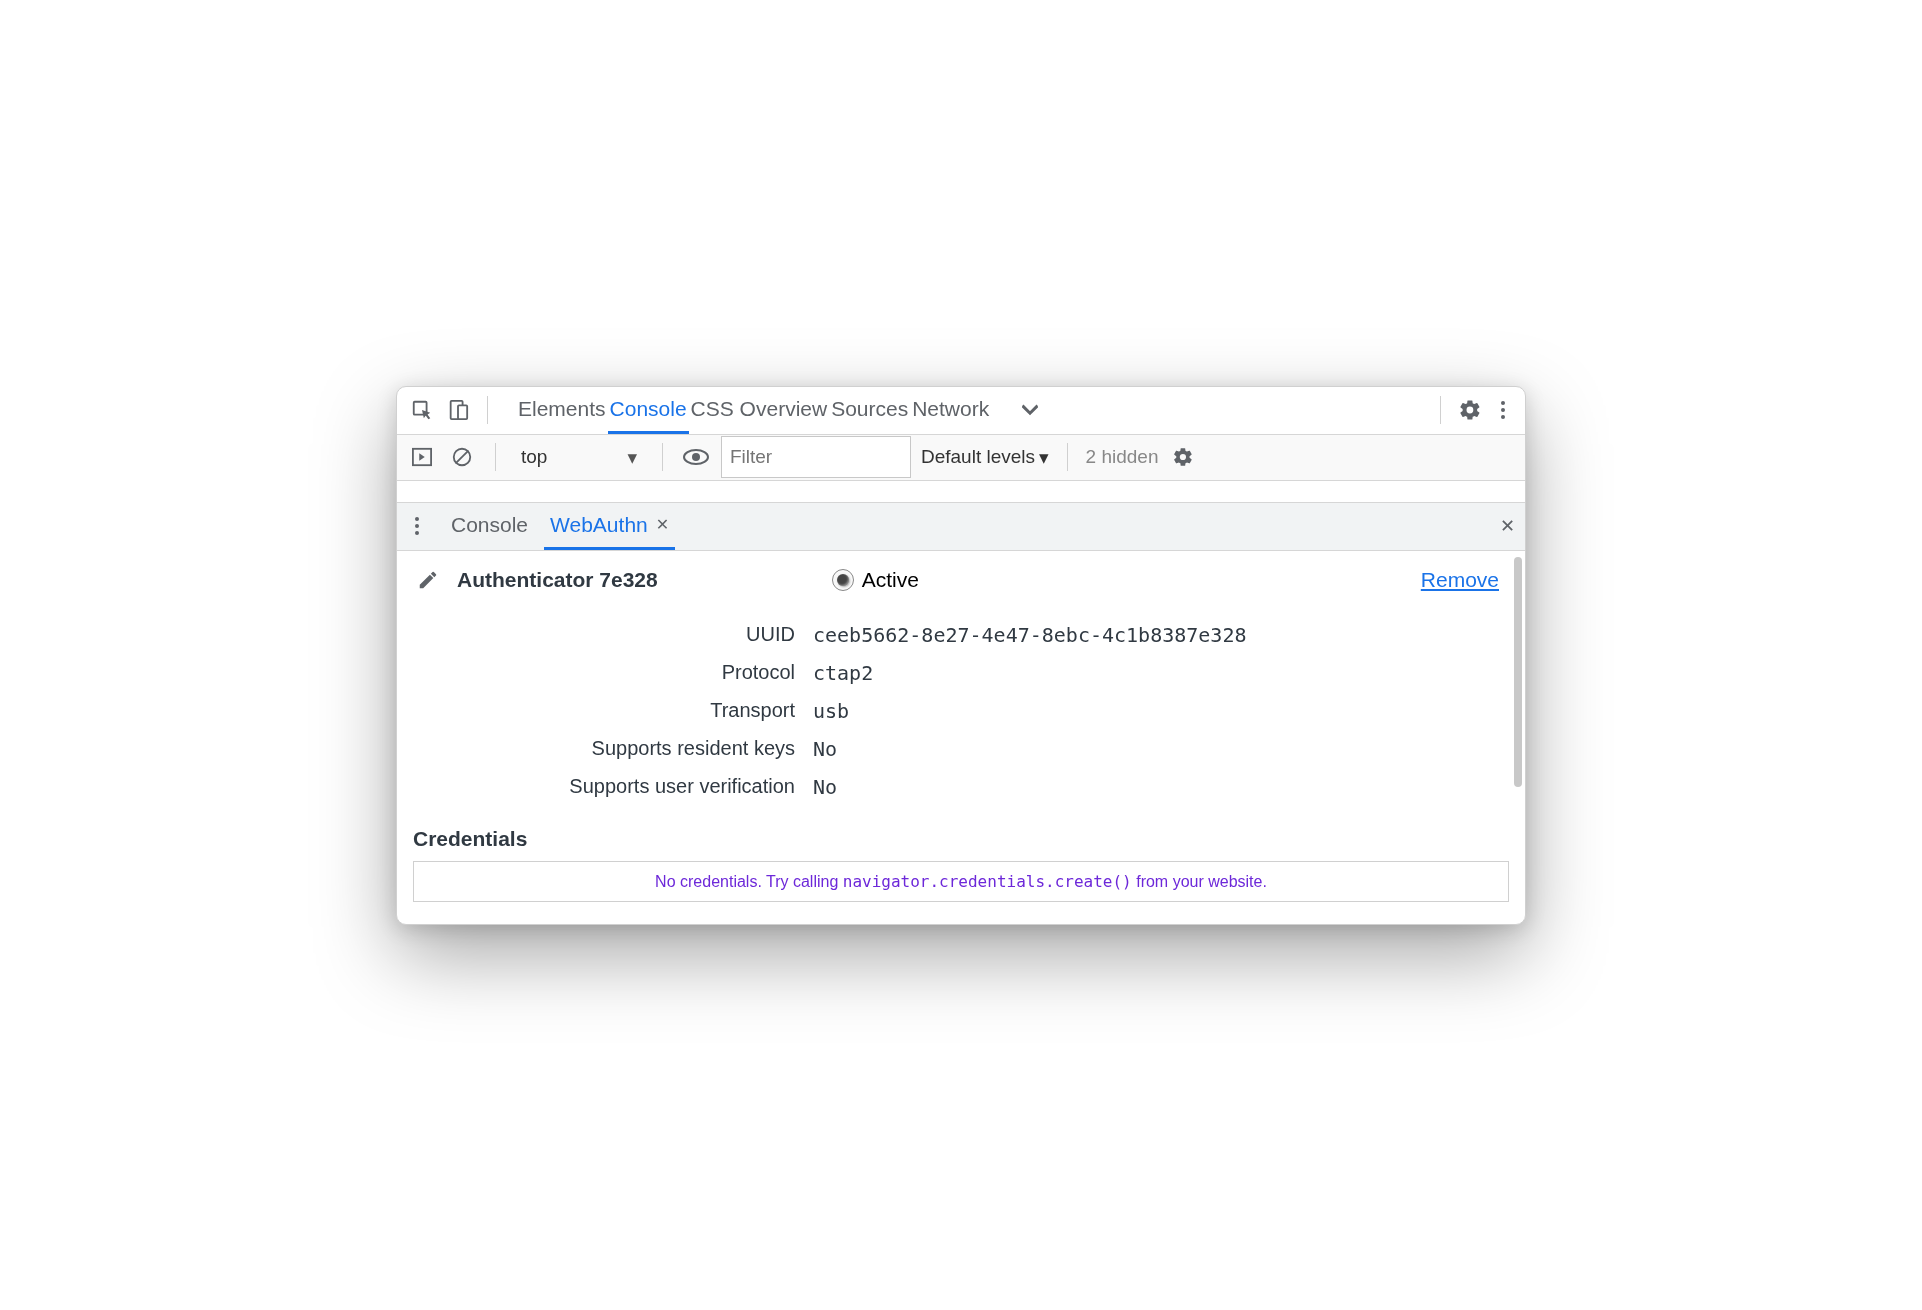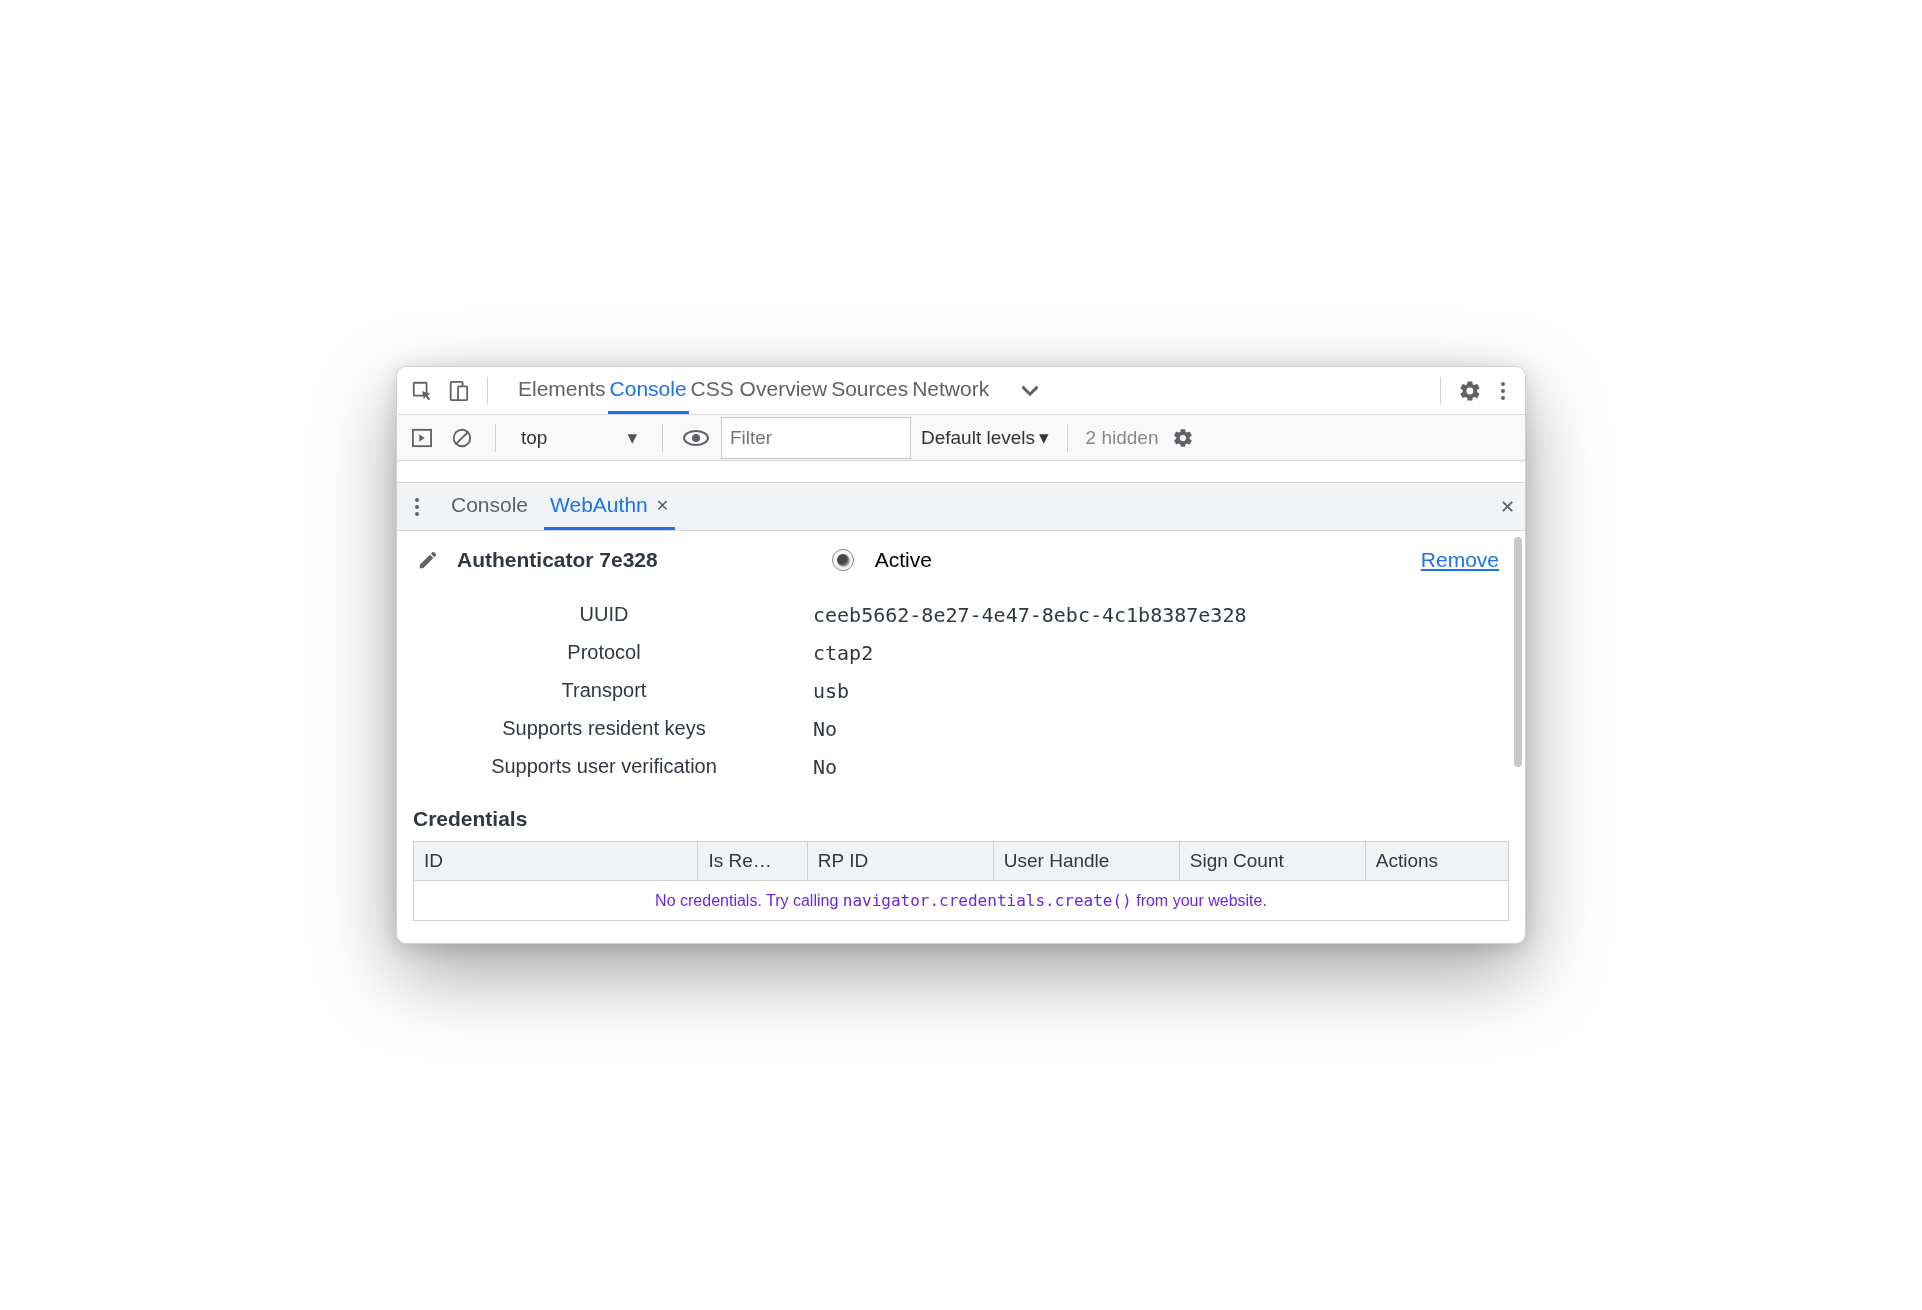--- a/index.html
+++ b/index.html
@@ -116,31 +116,31 @@
 .drawer-head .close-x { font-size: 18px; color: #5f6368; margin-left: auto; cursor: pointer; }
 .drawer-head .small-x { font-size: 16px; color: #5f6368; }
 
 .panel { padding: 14px 16px 22px 16px; position: relative; }
 .panel .scrollbar { position: absolute; right: 3px; top: 6px; width: 8px; height: 230px; background: #c8c8c8; border-radius: 4px; }
 .auth-head {
   display: flex; align-items: center; gap: 14px;
   font-size: 21px;
 }
 .auth-head .name { font-weight: 700; color: #303942; }
-.auth-head .radio { display: flex; align-items: center; gap: 21px; margin-left: 160px; }
+.auth-head .radio { display: flex; align-items: center; gap: 8px; margin-left: 160px; }
 .radiobox {
   width: 22px; height: 22px; border-radius: 50%;
   border: 1px solid #888; display: flex; align-items: center; justify-content: center;
   background: radial-gradient(#eee, #fff);
 }
 .radiodot { width: 12px; height: 12px; border-radius: 50%; background: #444; box-shadow: inset -1px -1px 2px rgba(255,255,255,0.4), 1px 1px 2px rgba(0,0,0,0.3); }
 .remove { margin-left: auto; color: #1a73e8; text-decoration: underline; cursor: pointer; font-size: 21px; margin-right: 10px; }
 
 .fields { margin-top: 28px; display: grid; grid-template-columns: 400px 1fr; row-gap: 14px; font-size: 20px; color: #303942; }
-.fields .lab { text-align: center; padding-right: 18px; }
+.fields .lab { text-align: right; padding-right: 18px; }
 .fields .val { font-family: "SFMono-Regular", Menlo, Consolas, monospace; }
 
 .creds h3 { font-size: 21px; font-weight: 700; color: #303942; margin: 28px 0 10px 0; }
 .ctable { border: 1px solid #d0d0d0; width: 100%; }
 .ctable .row { display: flex; }
 .ctable .hdr { background: #f1f3f4; border-bottom: 1px solid #d0d0d0; }
 .ctable .cell {
   padding: 8px 10px; font-size: 19px; color: #303942;
   border-right: 1px solid #d0d0d0;
   overflow: hidden; white-space: nowrap; text-overflow: ellipsis;
@@ -285,28 +285,20 @@
       <div class="val">usb</div>
       <div class="lab">Supports resident keys</div>
       <div class="val">No</div>
       <div class="lab">Supports user verification</div>
       <div class="val">No</div>
     </div>
 
     <div class="creds">
       <h3>Credentials</h3>
       <div class="ctable">
-        <div class="row hdr">
-          <div class="cell c-id">ID</div>
-          <div class="cell c-res">Is Re…</div>
-          <div class="cell c-rp">RP ID</div>
-          <div class="cell c-uh">User Handle</div>
-          <div class="cell c-sc">Sign Count</div>
-          <div class="cell c-ac">Actions</div>
-        </div>
         <div class="empty">
           <span>No credentials. Try calling </span><span class="mono">navigator.credentials.create()</span><span> from your website.</span>
         </div>
       </div>
     </div>
   </div>
 
 </div>
 
 </body></html>

